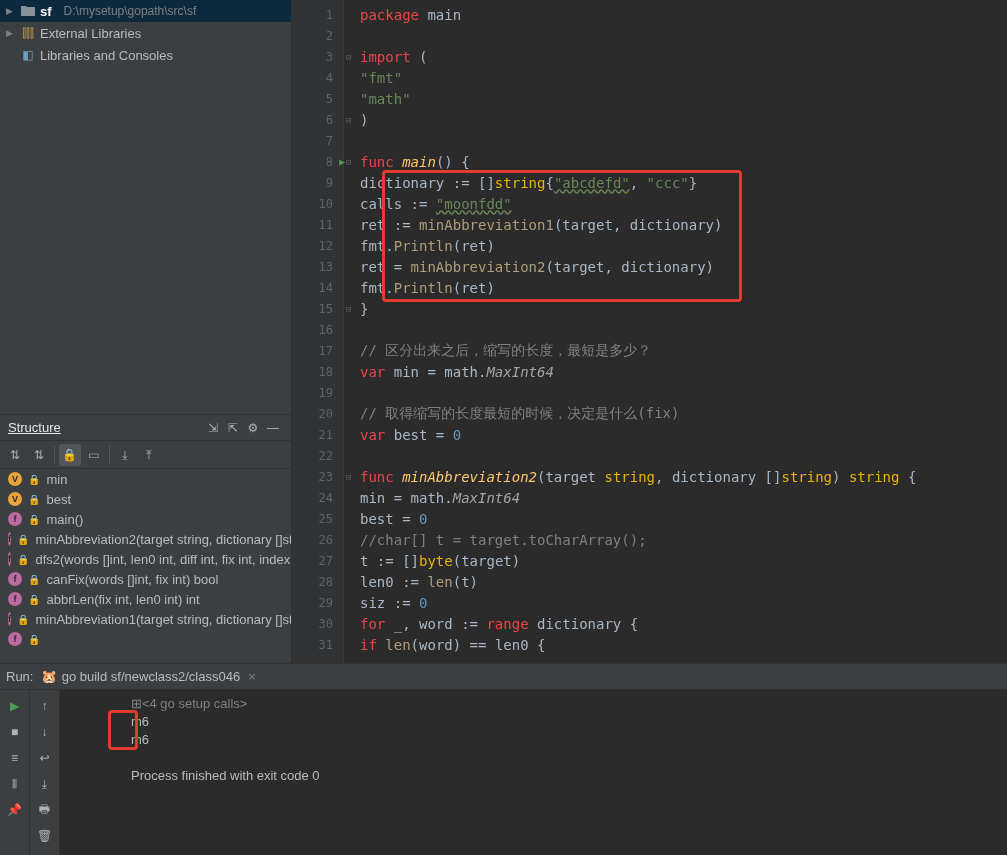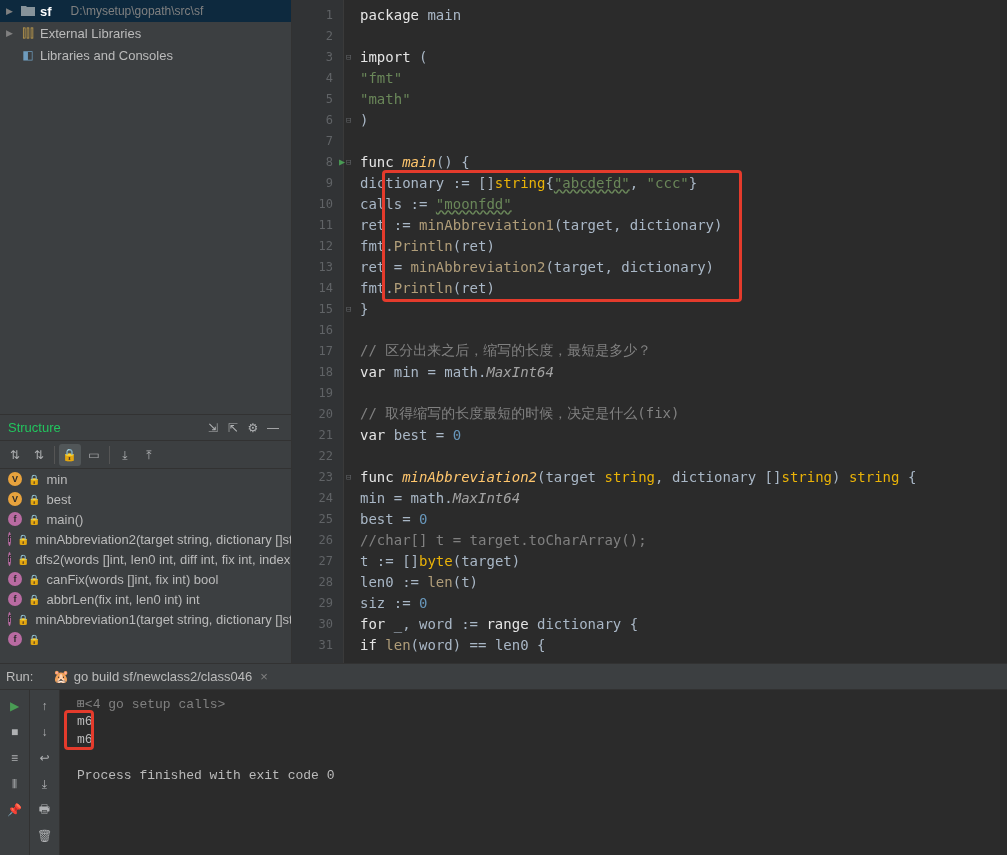--- a/index.html
+++ b/index.html
@@ -55,37 +55,37 @@
   display: inline-flex;
   align-items: center;
   justify-content: center;
 }
 .folder-icon { color: #87939a; }
 .folder-icon svg { fill: #87939a; }
 .lib-icon { color: #c7a24d; }
 .scratch-icon { color: #6e9cbe; }
 .tree-label { font-size: 13px; }
 .tree-label.bold { font-weight: bold; color: #ffffff; }
-.tree-path { color: #808080; margin-left: 15px; font-size: 12px; }
+.tree-path { color: #808080; margin-left: 8px; font-size: 12px; }
 
 .structure-panel {
   flex: 1;
   display: flex;
   flex-direction: column;
   min-height: 0;
 }
 .structure-header {
   display: flex;
   align-items: center;
   height: 26px;
   padding: 0 8px;
   background: #3c3f41;
   border-bottom: 1px solid #323232;
 }
-.structure-title { flex: 1; color: #22c55e; font-size: 13px; }
+.structure-title { flex: 1; color: #e5e5e5; font-size: 13px; text-decoration: underline; }
 .structure-header .hicon {
   width: 20px; height: 20px;
   display: inline-flex; align-items: center; justify-content: center;
   color: #afb1b3; cursor: pointer;
 }
 .structure-toolbar {
   display: flex;
   align-items: center;
   height: 28px;
   padding: 0 4px;
@@ -168,21 +168,21 @@
   font-family: "Consolas", monospace;
   font-size: 14px;
   white-space: pre;
 }
 .fold-mark {
   position: absolute;
   left: 2px;
   color: #606366;
   font-size: 9px;
 }
-.c-kw { color: #e5e5e5; }
+.c-kw { color: #ef4444; }
 .c-str { color: #6a8759; }
 .c-str-u { color: #6a8759; text-decoration: underline wavy #6a8759; }
 .c-fn { color: #ffc66d; font-style: italic; }
 .c-num { color: #6897bb; }
 .c-id { color: #a9b7c6; }
 .c-def { color: #a9b7c6; }
 .c-ty { color: #eab308; }
 .c-cm { color: #808080; }
 .c-const { color: #a3a3a3; font-style: italic; }
 .c-call { color: #b09d79; }
@@ -200,21 +200,21 @@
   display: flex;
   flex-direction: column;
 }
 .run-header {
   height: 26px;
   display: flex;
   align-items: center;
   padding: 4px 6px;
   background: #3c3f41;
   border-bottom: 1px solid #323232;
-  gap: 12px;
+  gap: 0;
 }
 .run-title { color: #bbbbbb; font-size: 13px; }
 .run-tab {
   display: flex; align-items: center; gap: 4px;
   padding: 2px 8px;
   color: #bbbbbb;
   font-size: 13px;
 }
 .run-tab .close { color: #808080; cursor: pointer; margin-left: 4px; }
 .run-body {
@@ -241,25 +241,26 @@
   display: flex; flex-direction: column; align-items: center;
   padding-top: 4px; gap: 2px;
 }
 .run-mid-tb .ricon {
   width: 24px; height: 24px;
   display: inline-flex; align-items: center; justify-content: center;
   color: #afb1b3; cursor: pointer;
 }
 .run-console {
   flex: 1;
-  padding: 6px 17px;
-  font-family: Liberation Mono, monospace;
+  padding: 6px 27px;
+  font-family: Liberation Sans, sans-serif;
   font-size: 13px;
   color: #bbbbbb;
   position: relative;
+  margin-left: 44px;
 }
 .run-console .rline { height: 18px; white-space: pre; }
 .run-console .muted { color: #808080; }
 </style>
 </head>
 <body>
 
 <div class="top-area">
   <div class="left-col">
 

